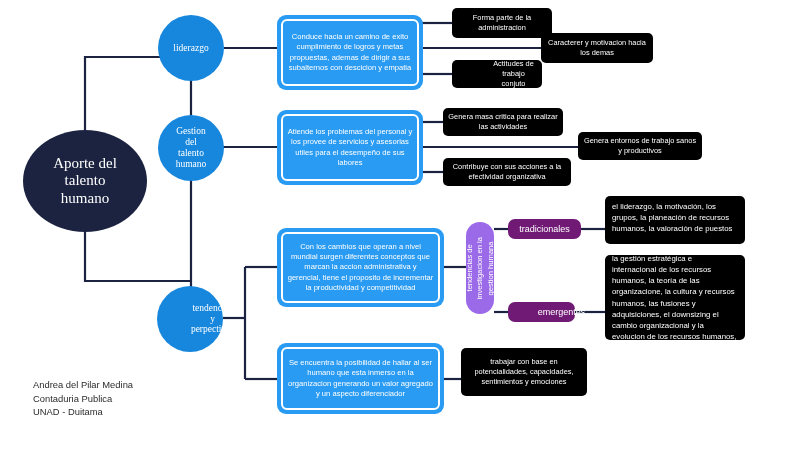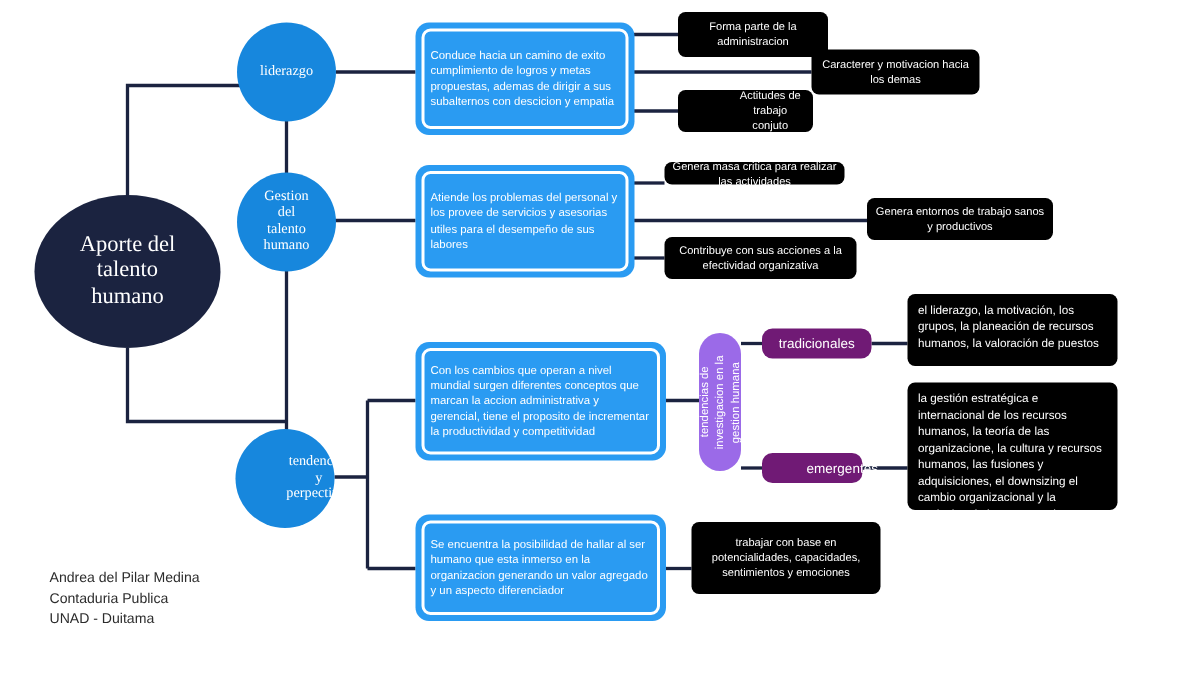--- a/index.html
+++ b/index.html
@@ -53,21 +53,21 @@
     padding: 4px;
     display: flex;
   }
   .bluebox-inner {
     border: 2px solid #ffffff;
     border-radius: 6px;
     flex: 1 1 auto;
     display: flex;
     align-items: center;
     justify-content: center;
-    text-align: left;
+    text-align: center;
     color: #ffffff;
     font-size: 7.6px;
     line-height: 1.33;
     padding: 2px 4px;
     box-sizing: border-box;
     overflow: hidden;
   }
 
   
   .pill {
@@ -229,21 +229,21 @@
   </div>
 
   <div class="purple" style="left:541px; top:33px; width:112px; height:30px;">
     <span>Caracterer y motivacion hacia los demas</span>
   </div>
 
   <div class="purple" style="left:452px; top:60px; width:90px; height:28px;padding-left:38px;">
     <span>Actitudes de trabajo conjuto</span>
   </div>
 
-  <div class="purple" style="left:443px; top:108px; width:120px; height:15px;">
+  <div class="purple" style="left:443px; top:108px; width:120px; height:28px;">
     <span>Genera masa critica para realizar las actividades</span>
   </div>
 
   <div class="purple" style="left:578px; top:132px; width:124px; height:28px;">
     <span>Genera entornos de trabajo sanos y productivos</span>
   </div>
 
   <div class="purple" style="left:443px; top:158px; width:128px; height:28px;">
     <span>Contribuye con sus acciones a la efectividad organizativa</span>
   </div>
@@ -259,21 +259,21 @@
   </div>
 
   <div class="pill" style="left:508px; top:302px; width:67px; height:20px;padding-left:40px;">
     <span>emergentes</span>
   </div>
 
   <div class="purple purple-list" style="left:605px; top:196px; width:140px; height:48px;">
     <span>el liderazgo, la motivación, los grupos, la planeación de recursos  humanos, la valoración de puestos</span>
   </div>
 
-  <div class="purple purple-list" style="left:605px; top:255px; width:140px; height:85px;">
+  <div class="purple purple-list" style="left:605px; top:255px; width:140px; height:85px;align-items:center;">
     <span>la gestión estratégica e internacional de los recursos humanos,  la teoría de las organizacione, la cultura y recursos humanos,  las fusiones y adquisiciones, el downsizing el cambio organizacional y la evolucion de los recursos humanos,</span>
   </div>
 
   <div class="purple" style="left:461px; top:348px; width:126px; height:48px;">
     <span>trabajar con base en potencialidades, capacidades, sentimientos y emociones</span>
   </div>
 
   <div class="footer" style="left:33px; top:378px;">Andrea del Pilar Medina
 Contaduria Publica
 UNAD - Duitama</div>

